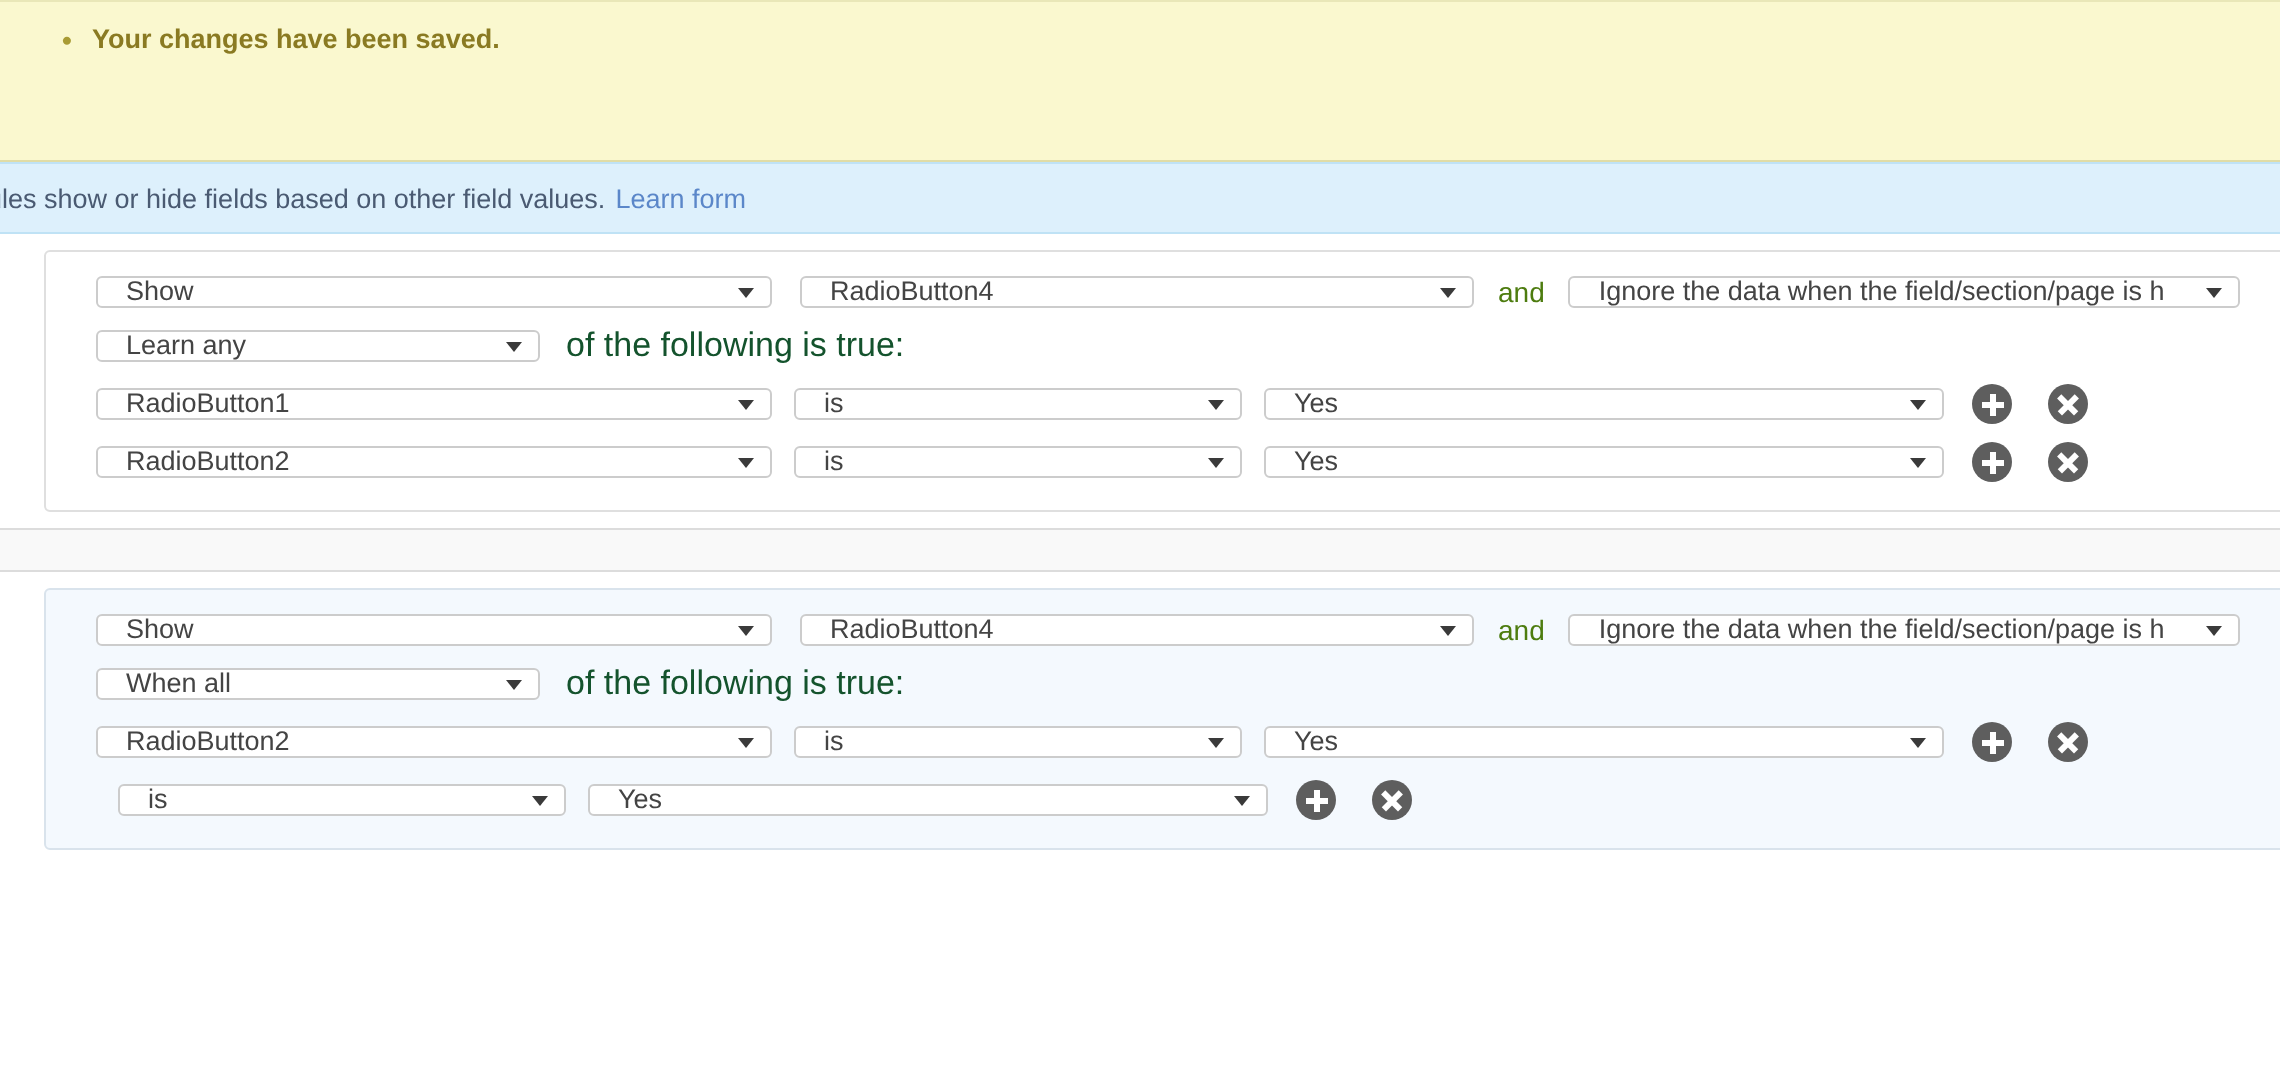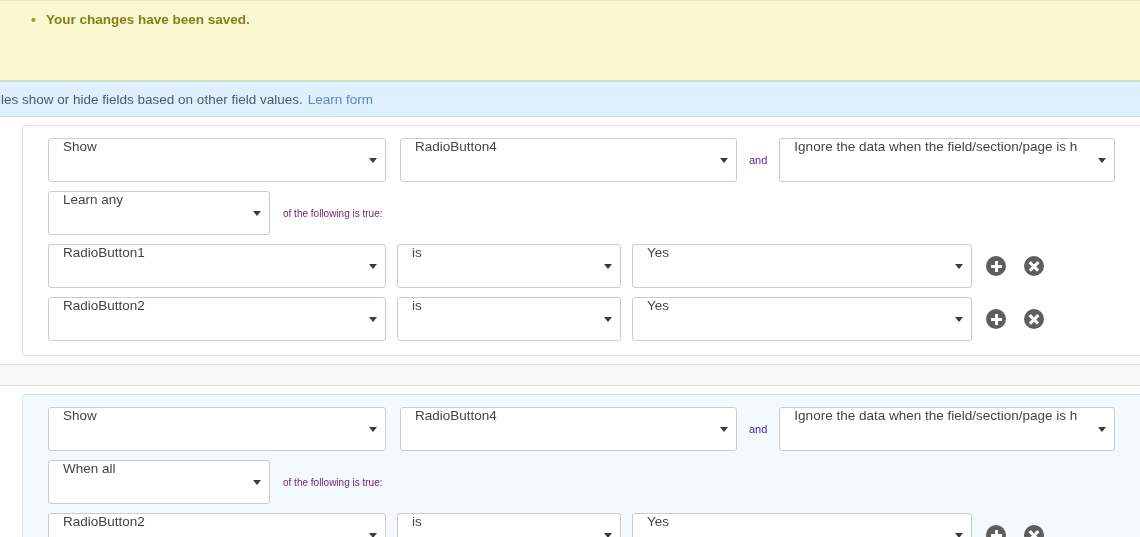--- a/index.html
+++ b/index.html
@@ -100,26 +100,26 @@
     display: flex;
     align-items: center;
     padding-left: 25px;
     margin-bottom: 9px;
   }
   .row:last-child { margin-bottom: 0; }
 
   
   .sel {
     position: relative;
-    height: 44px;
+    height: 16px;
     border: 1px solid #ccc;
     border-radius: 3px;
     background: #ffffff;
     display: flex;
-    align-items: flex-start;
+    align-items: flex-end;
     padding: 0 22px 0 14px;
     font-size: 13.5px;
     color: #444;
     white-space: nowrap;
     overflow: hidden;
     cursor: default;
   }
   .sel .caret {
     position: absolute;
     right: 8px;
@@ -138,29 +138,29 @@
 
   .w-action   { width: 338px; }
   .w-target   { width: 337px; margin-left: 14px; }
   .w-behavior { width: 336px; margin-left: 12px; }
   .w-logic    { width: 222px; }
   .w-field    { width: 338px; }
   .w-operator { width: 224px; margin-left: 11px; }
   .w-value    { width: 340px; margin-left: 11px; }
 
   .and-label {
-    font-size: 11px;
-    color: #4c1d95;
+    font-size: 14px;
+    color: #4d7c0f;
     margin-left: 12px;
     margin-right: 0px;
   }
 
   .of-label {
-    font-size: 10px;
-    color: #701a75;
+    font-size: 17px;
+    color: #14532d;
     margin-left: 13px;
   }
 
   
   .icon-btn {
     width: 20px; height: 20px;
     border-radius: 50%;
     background: #5e5e5e;
     margin-left: 14px;
     position: relative;

